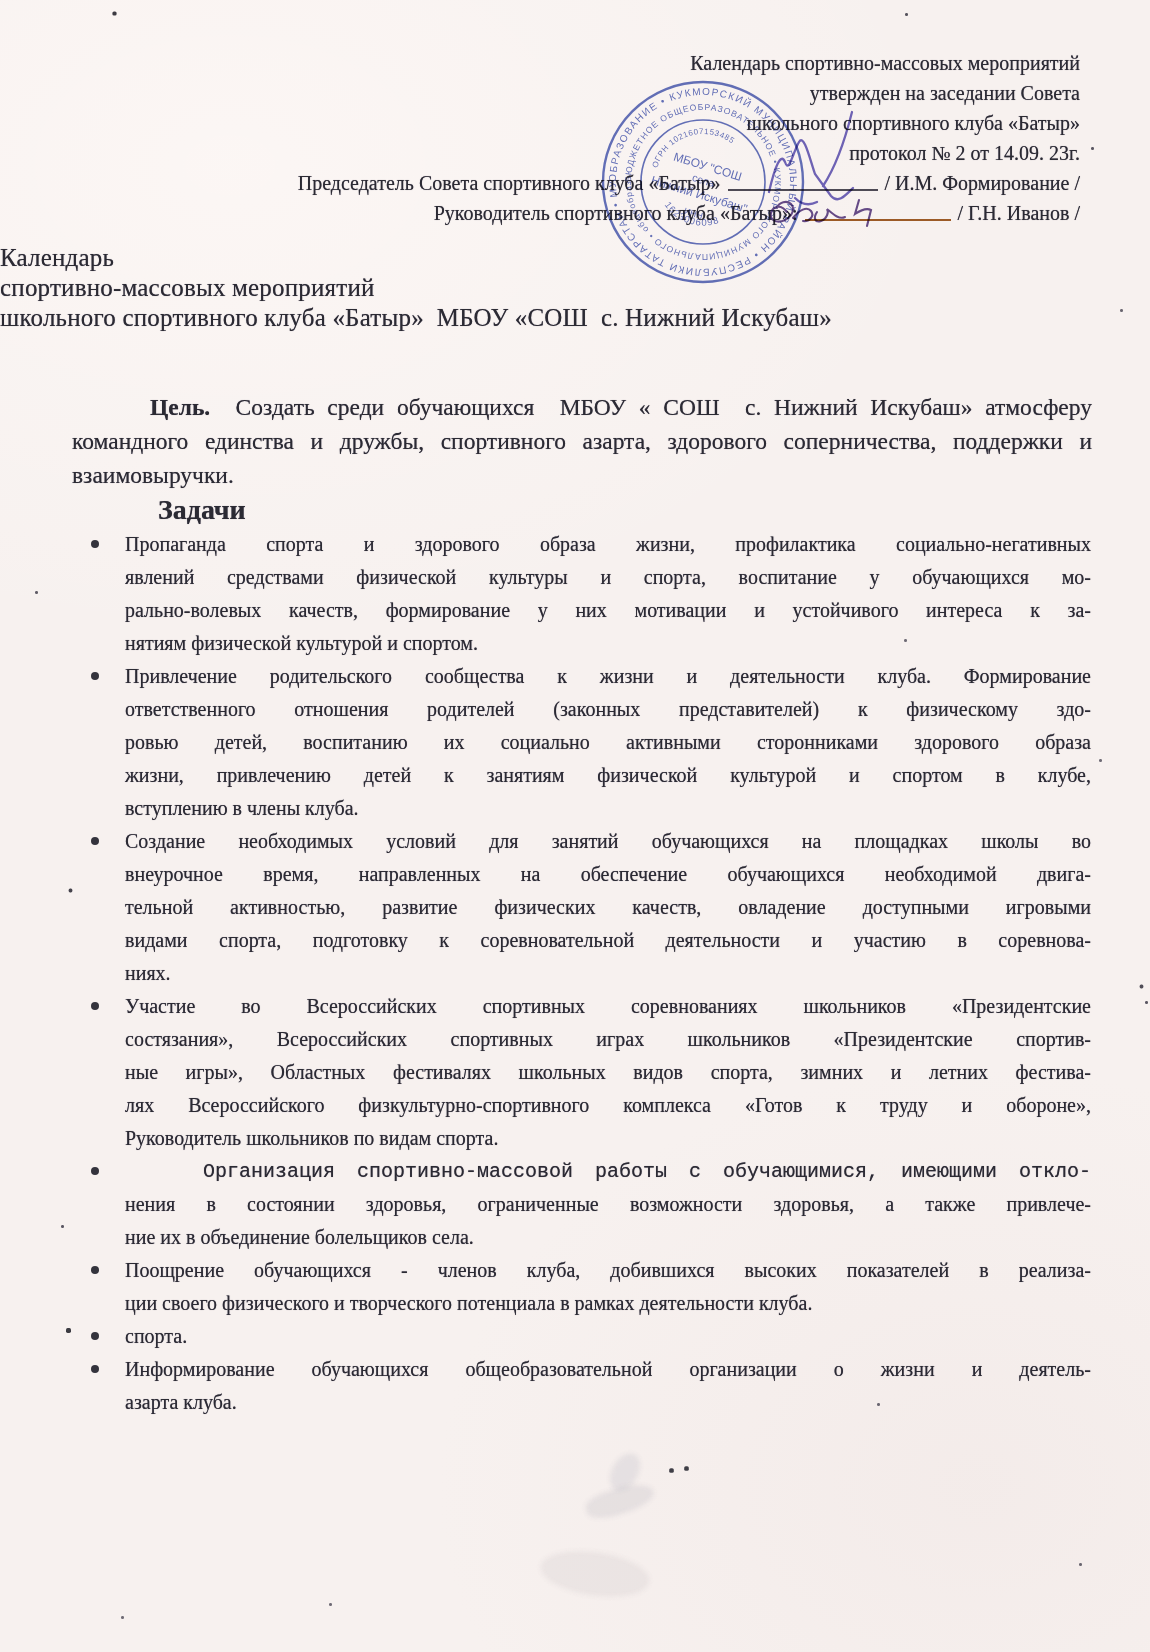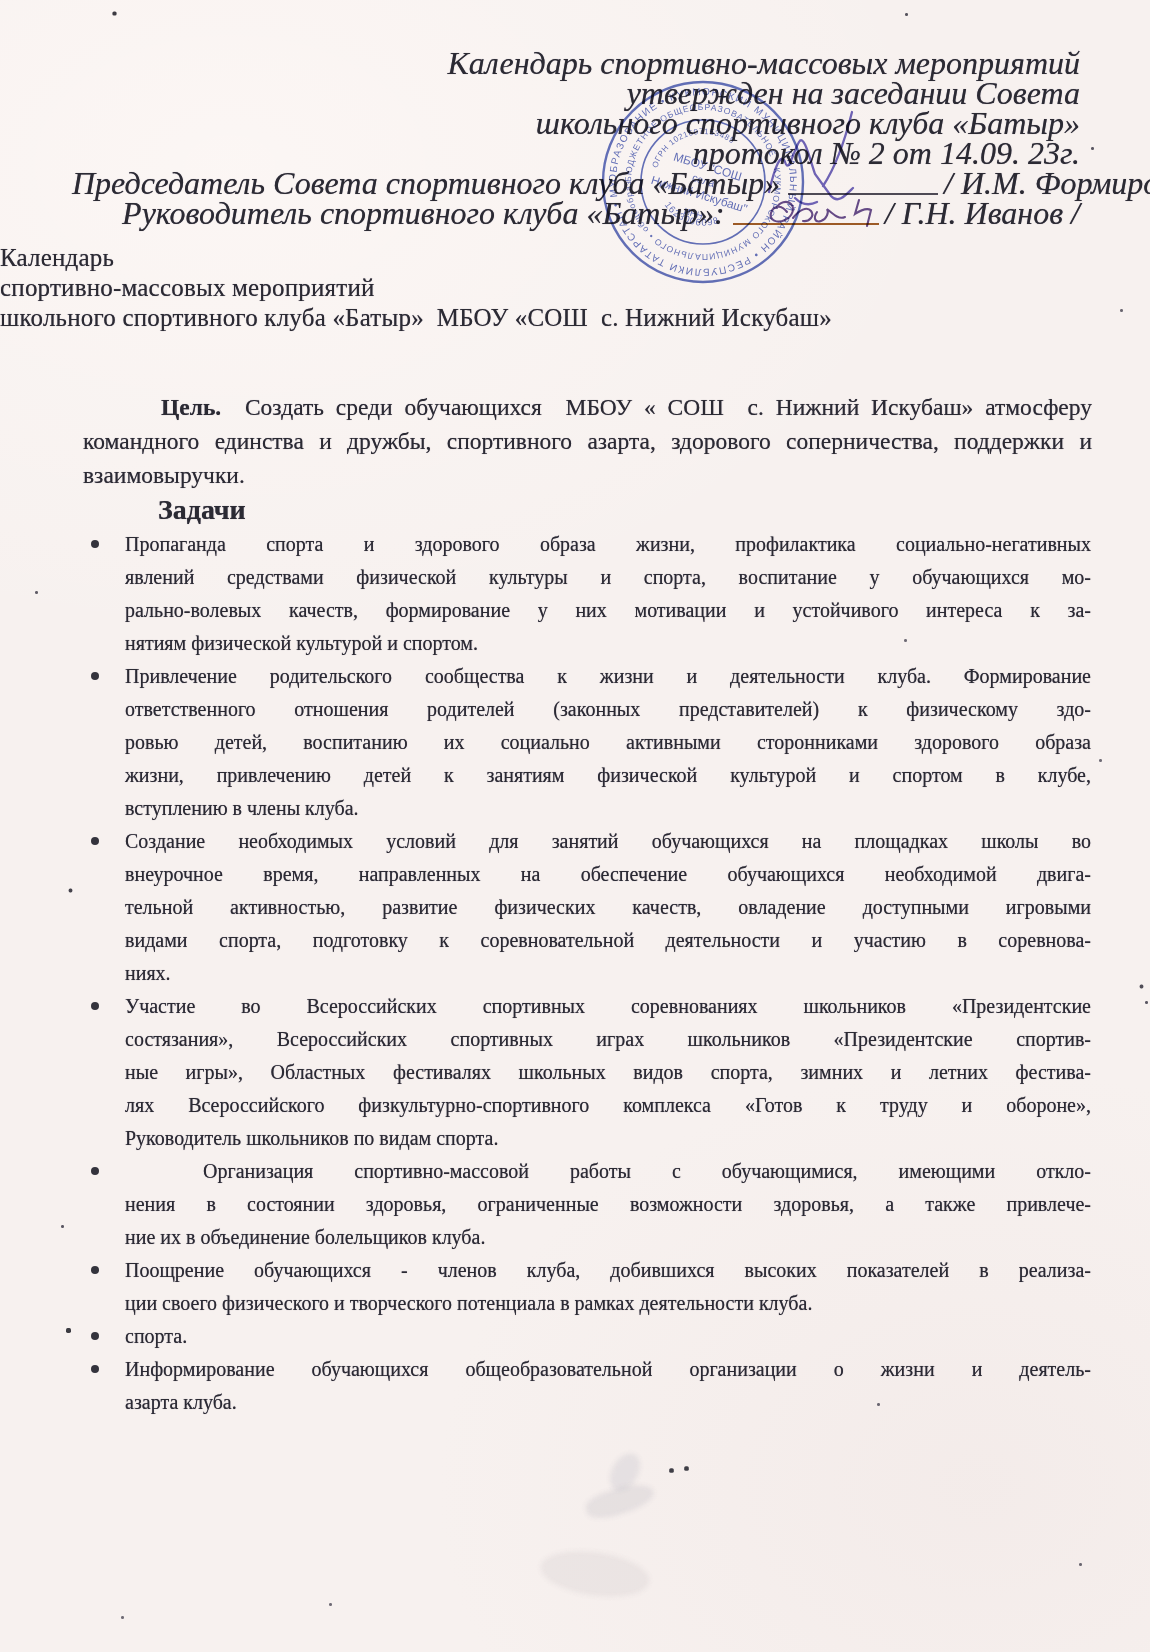--- a/index.html
+++ b/index.html
@@ -15,39 +15,39 @@
     content:"";position:absolute;inset:0;pointer-events:none;
     background:
       radial-gradient(1200px 800px at 20% 10%, rgba(255,250,248,.6), rgba(0,0,0,0) 60%),
       radial-gradient(900px 700px at 85% 90%, rgba(240,230,228,.5), rgba(0,0,0,0) 60%);
   }
   .softink{ text-shadow:0 0 .7px rgba(60,55,80,.75); }
 
   
   .approval{
     position:absolute; top:48px; right:70px; left:72px;
-    text-align:right; font-size:32px; line-height:30px;font-style:italic;
+    text-align:right; font-size:20px; line-height:30px;
   }
   .approval .hline{ white-space:nowrap; }
   .sig-underline{
     display:inline-block; width:150px; height:2px; vertical-align:baseline;
     border-bottom:2px solid #4e4a55; margin:0 6px -1px 8px;
   }
   .sig-underline.u2{ border-bottom-color:#9c5a26; width:146px; }
 
   
   .title-block{
     position:absolute; top:243px; left:0; right:0;
     text-align:left; font-weight:normal; font-size:25px; line-height:30px;
     letter-spacing:.2px;
   }
 
   
   .goal{ position:absolute; top:390px; left:72px; width:1020px; font-size:23.5px; }
-  .goal .gline{ height:34px; line-height:34px; white-space:normal;margin-left:11px; }
+  .goal .gline{ height:34px; line-height:34px; white-space:normal; }
   .jline{ text-align:justify; text-align-last:justify; }
   .goal .indent{ padding-left:78px; }
   .goal b{ font-weight:bold; }
 
   
   .tasks-heading{
     position:absolute; top:494px; left:158px;
     font-weight:bold; font-size:28px; line-height:32px;
   }
   .tasks{ position:absolute; top:528px; left:125px; width:966px; font-size:20px; }
@@ -165,23 +165,23 @@
           <div class="tline jline">Участие во Всероссийских спортивных соревнованиях школьников «Президентские</div>
           <div class="tline jline">состязания», Всероссийских спортивных играх школьников «Президентские спортив-</div>
           <div class="tline jline">ные игры», Областных фестивалях школьных видов спорта, зимних и летних фестива-</div>
           <div class="tline jline">лях Всероссийского физкультурно-спортивного комплекса «Готов к труду и обороне»,</div>
           <div class="tline">Руководитель школьников по видам спорта.</div>
         </div>
       </div>
     <div class="task-item">
         <span class="bullet">•</span>
         <div class="task-lines">
-          <div class="tline jline" style="padding-left: 78px;">Организация спортивно-массовой работы с обучающимися, имеющими откло-</div>
+          <div class="tline jline" style="padding-left: 78px; font-family: Liberation Mono, monospace;">Организация спортивно-массовой работы с обучающимися, имеющими откло-</div>
           <div class="tline jline">нения в состоянии здоровья, ограниченные возможности здоровья, а также привлече-</div>
-          <div class="tline">ние их в объединение болельщиков клуба.</div>
+          <div class="tline">ние их в объединение болельщиков села.</div>
         </div>
       </div>
     <div class="task-item">
         <span class="bullet">•</span>
         <div class="task-lines">
           <div class="tline jline">Поощрение обучающихся - членов клуба, добившихся высоких показателей в реализа-</div>
           <div class="tline">ции своего физического и творческого потенциала в рамках деятельности клуба.</div>
         </div>
       </div>
     <div class="task-item">

